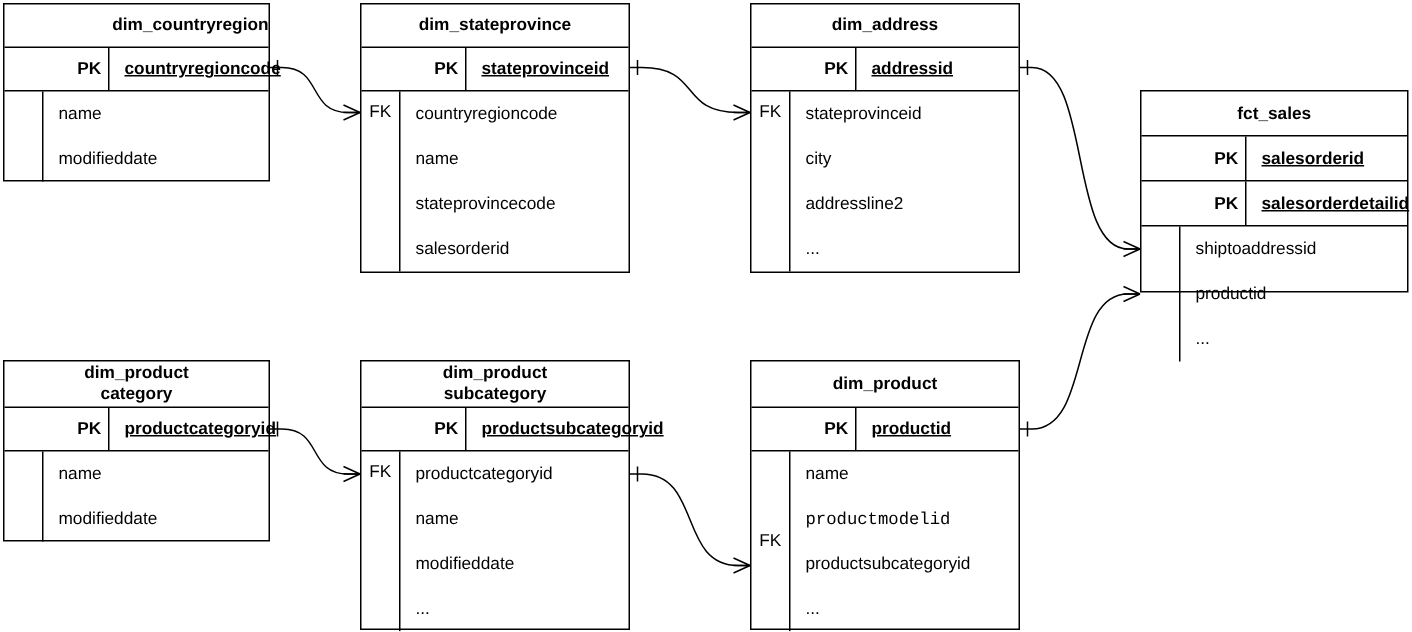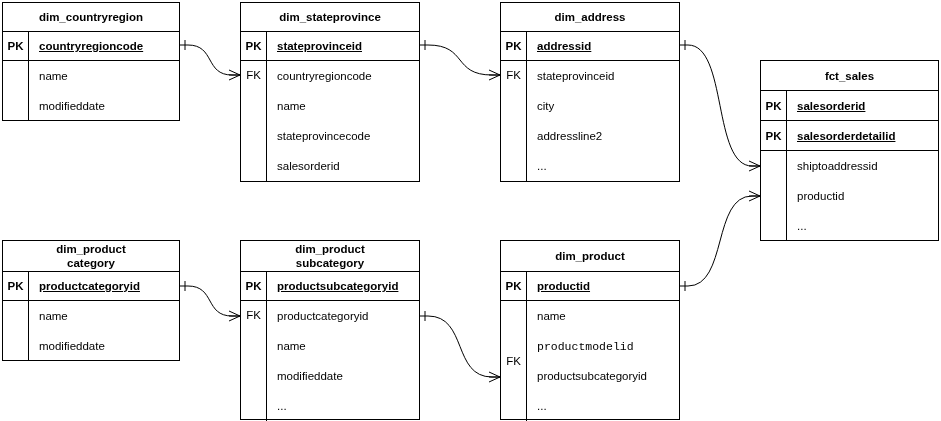--- a/index.html
+++ b/index.html
@@ -54,20 +54,21 @@
   .key-cell {
     box-sizing: border-box;
     width: 26px;
     flex: 0 0 26px;
     border-right: 1px solid #000000;
     display: flex;
     align-items: center;
     justify-content: center;
     font-size: 11.5px;
     color: #000000;
+    margin-left: 44px;
   }
   .key-cell.bold {
     font-weight: bold;
   }
   .attr-cell {
     box-sizing: border-box;
     flex: 1 1 auto;
     display: flex;
     align-items: center;
     padding-left: 10px;
@@ -147,21 +148,21 @@
       <g>
         <path d="M 428 316 C 467.68 316, 452.32 377, 492 377" fill="none" stroke="#000000" stroke-width="1"></path>
         <line x1="420" y1="316" x2="428" y2="316" stroke="#000000" stroke-width="1"></line>
         <line x1="492" y1="377" x2="500" y2="377" stroke="#000000" stroke-width="1"></line>
         <line x1="425" y1="311" x2="425" y2="321" stroke="#000000" stroke-width="1"></line>
         <path d="M 500 377 L 489 372 M 500 377 L 489 382 M 500 377 L 489 377" fill="none" stroke="#000000" stroke-width="1"></path>
       </g>
     </svg>
   <div id="entities-layer">
       <div class="entity" style="left: 2px; top: 2px; width: 178px; height: 119px;">
-        <div class="ent-title" style="height: 29px;">
+        <div class="ent-title" style="height: 29px; align-items: flex-end;">
           <div>dim_countryregion</div>
         </div>
         <div class="ent-row sep" style="height: 29px;">
           <div class="key-cell bold">PK</div>
           <div class="attr-cell pk">countryregioncode</div>
         </div>
         <div class="body-block" style="height: 60px;">
           <div class="body-keycol"></div>
           <div class="body-attrs">
             <div class="attr-cell" style="height: 30px;">name</div>
@@ -198,21 +199,21 @@
         <div class="body-block" style="height: 120px;">
           <div class="body-keycol" style="align-items: flex-start; padding-top: 8px;">FK</div>
           <div class="body-attrs">
             <div class="attr-cell" style="height: 30px;">stateprovinceid</div>
             <div class="attr-cell" style="height: 30px;">city</div>
             <div class="attr-cell" style="height: 30px; text-align: right;">addressline2</div>
             <div class="attr-cell" style="height: 30px;">...</div>
           </div>
         </div>
       </div>
-      <div class="entity" style="left: 760px; top: 60px; width: 179px; height: 181px;">
+      <div class="entity" style="left: 760px; top: 60px; width: 179px; height: 135px;">
         <div class="ent-title" style="height: 30px;">
           <div>fct_sales</div>
         </div>
         <div class="ent-row sep" style="height: 30px;">
           <div class="key-cell bold">PK</div>
           <div class="attr-cell pk">salesorderid</div>
         </div>
         <div class="ent-row sep" style="height: 30px;">
           <div class="key-cell bold">PK</div>
           <div class="attr-cell pk">salesorderdetailid</div>

